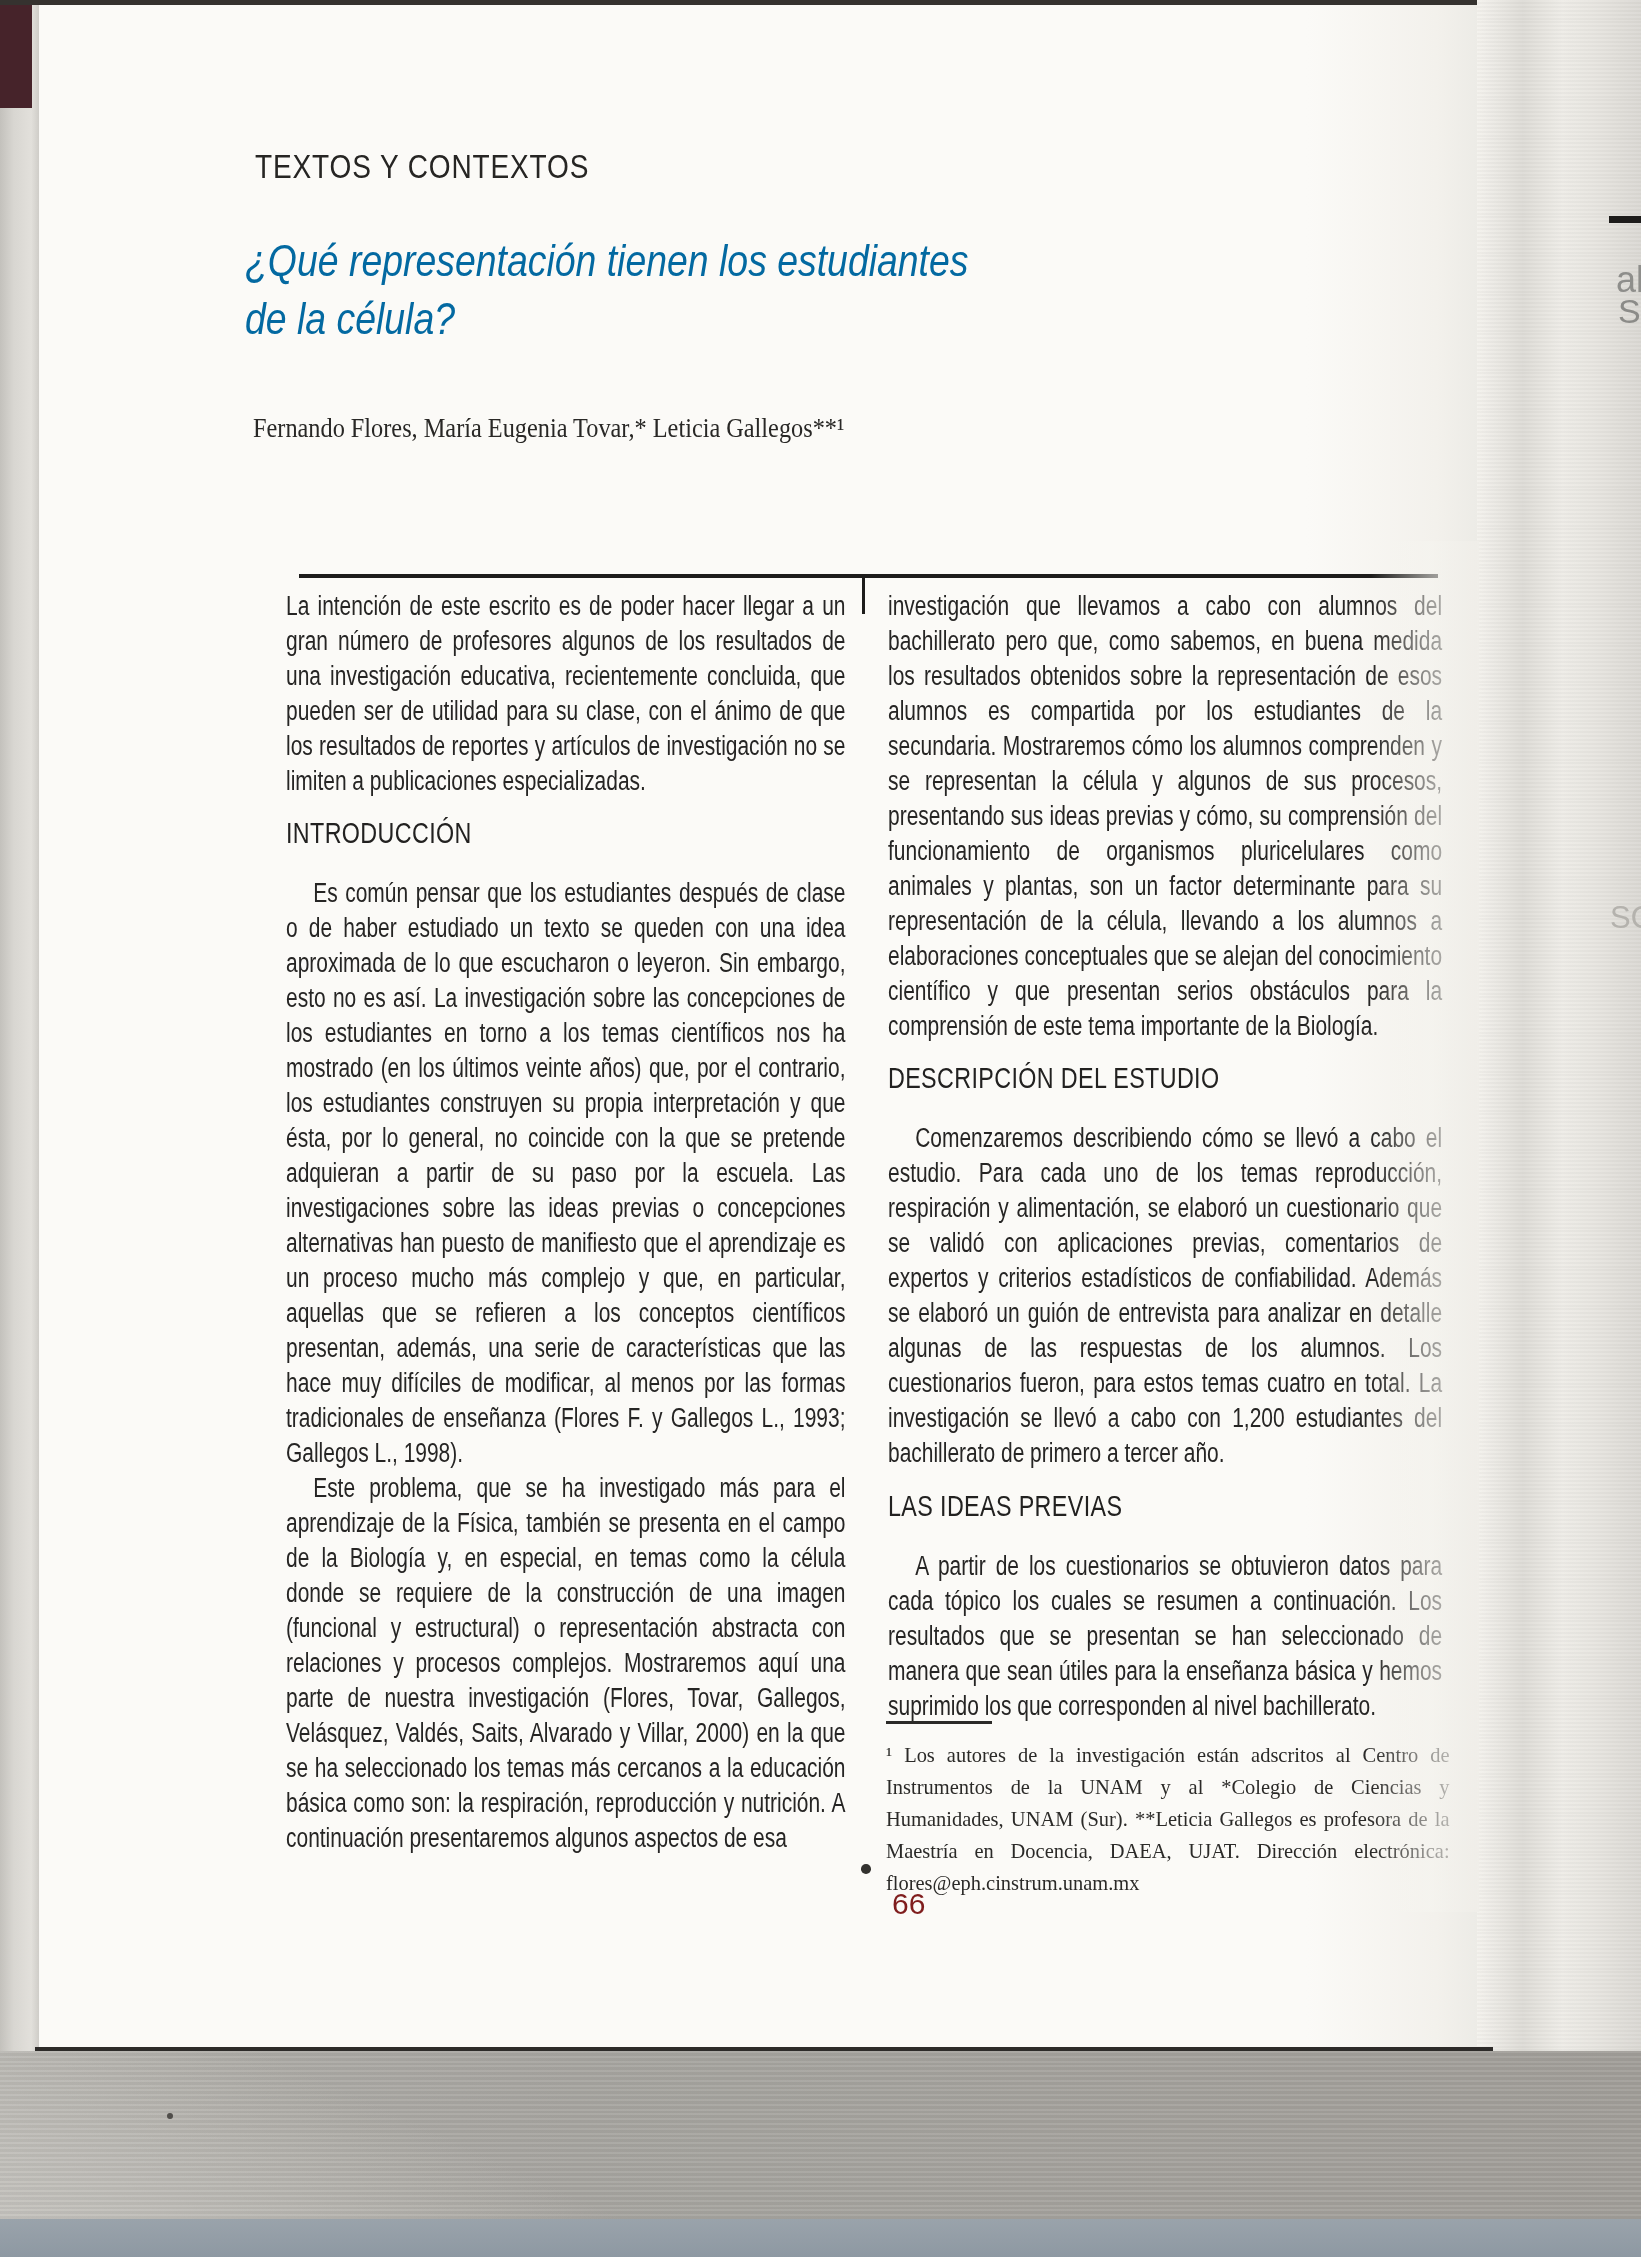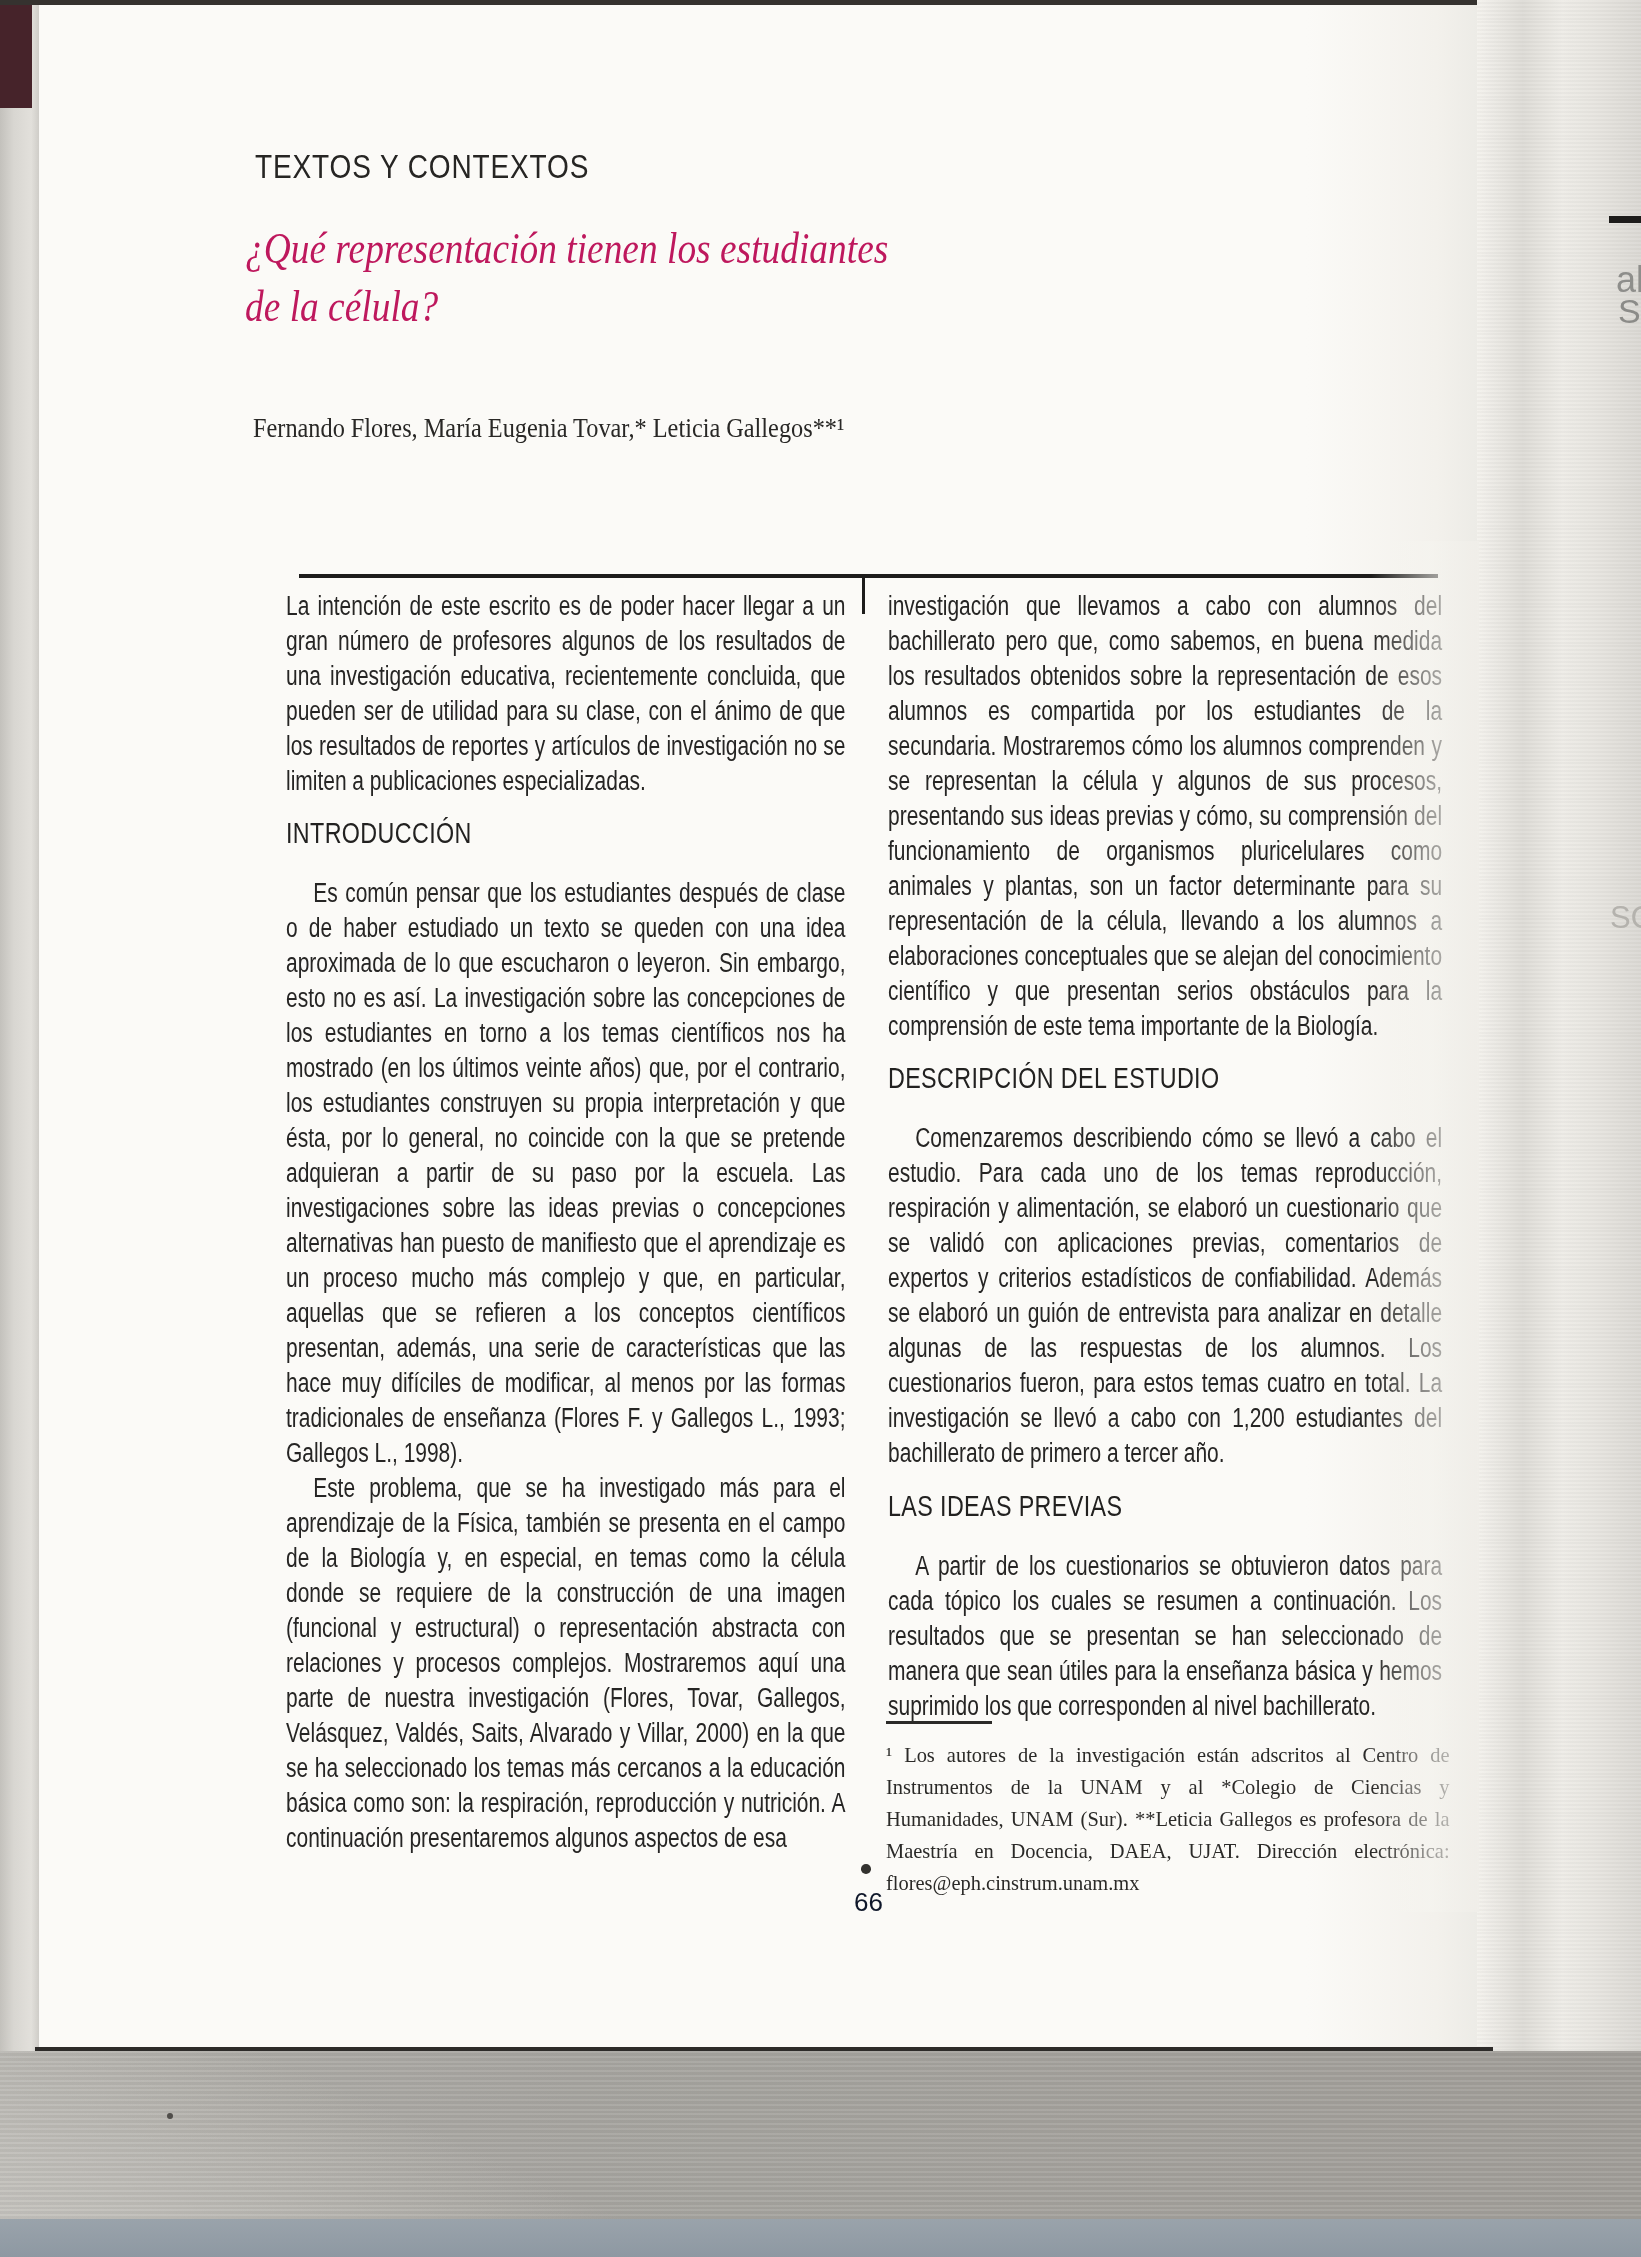--- a/index.html
+++ b/index.html
@@ -36,22 +36,22 @@
   .sheet{position:absolute;left:37px;top:4.8px;width:1441px;height:2043px;
     background:linear-gradient(90deg,#fbfaf7 0,#fbfaf7 88%,#f3f1ec 97%,#ecebe6 100%);
     border-left:1px solid #c9c7c2;}
   .fade-right{position:absolute;left:1371px;top:541px;width:108px;height:1371px;
     background:linear-gradient(90deg,rgba(249,248,244,0) 0,rgba(246,245,240,.55) 55%,rgba(240,238,233,.9) 100%);
     z-index:5;}
   
   .masthead{position:absolute;left:255px;top:148px;color:#262523;}
   .masthead .cx{display:inline-block;transform:scaleX(.85);transform-origin:0 0;
     font-size:33px;letter-spacing:1px;white-space:nowrap;}
-  .title{position:absolute;left:245px;top:220px;color:#be185d;
-    font-family:Liberation Serif, serif;font-style:italic;}
+  .title{position:absolute;left:245px;top:232px;color:#0369a1;
+    font-family:Liberation Sans, sans-serif;font-style:italic;}
   .title .line{display:block;transform:scaleX(.85);transform-origin:0 0;
     font-size:44px;line-height:58px;white-space:nowrap;}
   .authors{position:absolute;left:253px;top:413px;color:#292826;
     font-family:"Liberation Serif",serif;}
   .authors .cx{display:inline-block;transform:scaleX(.9);transform-origin:0 0;
     font-size:27px;white-space:nowrap;}
   .rule{position:absolute;left:299px;top:574px;width:1139px;height:3.9px;background:#1d1c1b;}
   .tick{position:absolute;left:862px;top:575px;width:2.9px;height:39px;background:#1d1c1b;}
   .col{position:absolute;top:589px;color:#262524;}
   .col-left{left:286px;width:560px;}
@@ -62,21 +62,21 @@
   .col-right .col-inner{width:714px;}
   .col-inner p{margin:0;}
   .col-inner p.indent{text-indent:35px;}
   .col-inner h2{margin:17.4px 0 27px 0;font-size:30px;font-weight:normal;
     letter-spacing:0.5px;color:#222120;line-height:33px;}
   .footnote{position:absolute;left:886px;top:1721px;width:564px;color:#2b2a28;}
   .footnote-sep{width:106px;height:2.9px;background:#2b2a28;margin:0 0 15.4px 0;}
   .footnote-text{transform:scaleX(.93);transform-origin:0 0;width:606px;
     font-family:"Liberation Serif",serif;font-size:22px;line-height:32px;text-align:justify;margin:0;}
   .end-dot{position:absolute;left:861px;top:1864px;width:9.7px;height:9.7px;border-radius:50%;background:#33322f;}
-  .page-number{position:absolute;left:854px;top:1887px;font-size:26px;color:#0f172a;}
+  .page-number{position:absolute;left:892px;top:1887px;font-size:30px;color:#7f1d1d;}
 </style>
 </head>
 <body>
 
 <div id="stage">
 
   <div class="sheet"></div>
 
   <div class="left-margin"></div>
   <div class="binding-strip"></div>

